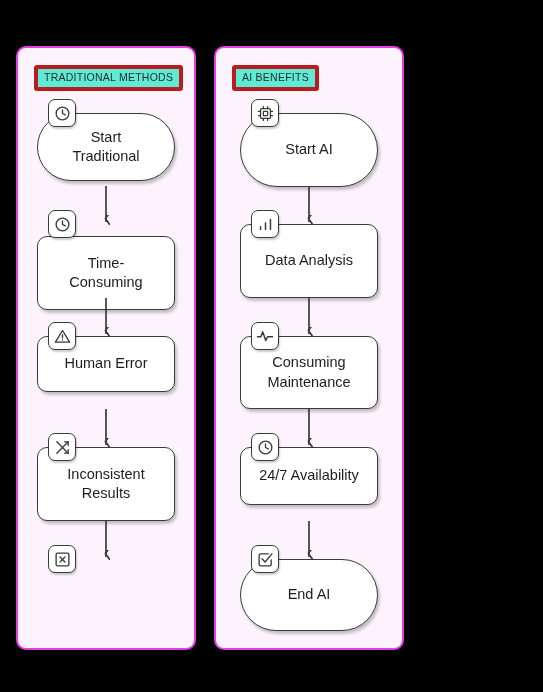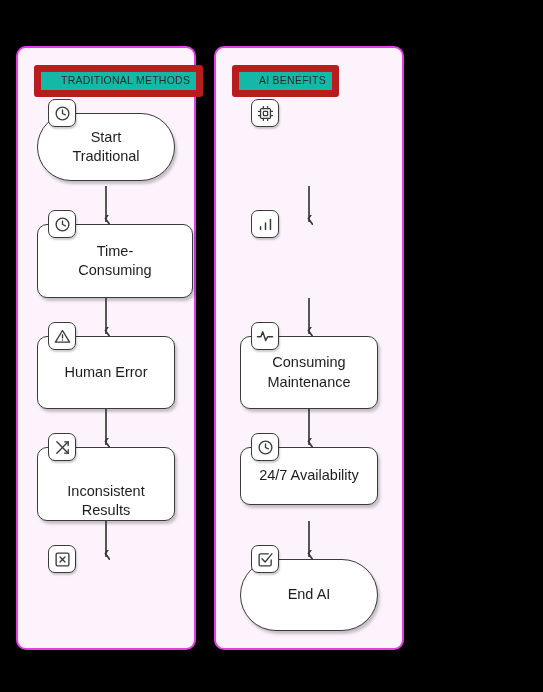--- a/index.html
+++ b/index.html
@@ -42,24 +42,24 @@
     left: 214px;
     top: 46px;
     width: 190px;
     height: 604px;
   }
 
   .panel-label {
     position: absolute;
     top: 17px;
     left: 16px;
-    background: #14b8a6;
-    border: 7px solid #b91c1c;
+    background: #5eead4;
+    border: 4px solid #b91c1c;
     border-radius: 3px;
-    padding: 3px 6px 4px 20px;
+    padding: 3px 6px 4px 6px;
     font-size: 10.5px;
     letter-spacing: 0.25px;
     color: #2b2b2b;
     white-space: nowrap;
     line-height: 1;
   }
 
   
   .node {
     position: absolute;
@@ -167,78 +167,84 @@
     <span class="node-label">Start
 Traditional</span>
   </div>
   <div class="icon-badge" style="left:48px; top:99px;">
     <svg width="17" height="17" viewBox="0 0 24 24" fill="none" stroke="#3a3a3a" stroke-width="1.9" stroke-linecap="round" stroke-linejoin="round">
       <circle cx="12" cy="12" r="9"></circle>
         <polyline points="12,7 12,12 16,14"></polyline>
     </svg>
   </div>
 
-  <div class="node round" style="left:37px; top:224px; width:156px; height:74px;border-radius:10px;">
+  <div class="node round" style="left:37px; top:236px; width:138px; height:74px;border-radius:10px;">
     <span class="node-label">Time-
 Consuming</span>
   </div>
   <div class="icon-badge" style="left:48px; top:210px;">
     <svg width="17" height="17" viewBox="0 0 24 24" fill="none" stroke="#3a3a3a" stroke-width="1.9" stroke-linecap="round" stroke-linejoin="round">
       <circle cx="12" cy="12" r="9"></circle>
         <polyline points="12,7 12,12 16,14"></polyline>
     </svg>
   </div>
 
-  <div class="node round" style="left:37px; top:336px; width:138px; height:73px;">
+  <div class="node round" style="left:37px; top:336px; width:138px; height:56px;">
     <span class="node-label">Human Error</span>
   </div>
   <div class="icon-badge" style="left:48px; top:322px;">
     <svg width="17" height="17" viewBox="0 0 24 24" fill="none" stroke="#3a3a3a" stroke-width="1.9" stroke-linecap="round" stroke-linejoin="round">
       <path d="M12 3.5 L22 20 L2 20 Z"></path>
       <line x1="12" y1="9.5" x2="12" y2="14"></line>
       <line x1="12" y1="16.8" x2="12" y2="16.9"></line>
     </svg>
   </div>
 
-  <div class="node round" style="left:37px; top:447px; width:138px; height:74px;align-items:flex-end;">
+  <div class="node round" style="left:37px; top:447px; width:138px; height:74px;">
     <span class="node-label">Inconsistent
 Results</span>
   </div>
   <div class="icon-badge" style="left:48px; top:433px;">
     <svg width="17" height="17" viewBox="0 0 24 24" fill="none" stroke="#3a3a3a" stroke-width="1.9" stroke-linecap="round" stroke-linejoin="round">
       <line x1="4" y1="4" x2="20" y2="20"></line>
       <line x1="20" y1="4" x2="4" y2="20"></line>
       <polyline points="15,4 20,4 20,9"></polyline>
       <polyline points="15,20 20,20 20,15"></polyline>
     </svg>
   </div>
 
   <div class="icon-badge" style="left:48px; top:545px;">
     <svg width="17" height="17" viewBox="0 0 24 24" fill="none" stroke="#3a3a3a" stroke-width="1.9" stroke-linecap="round" stroke-linejoin="round">
       <rect x="3" y="3" width="18" height="18" rx="2"></rect>
       <line x1="8.5" y1="8.5" x2="15.5" y2="15.5"></line>
       <line x1="15.5" y1="8.5" x2="8.5" y2="15.5"></line>
     </svg>
   </div>
 
+  <div class="node stadium" style="left:240px; top:113px; width:138px; height:74px;">
+    <span class="node-label">Start AI</span>
+  </div>
   <div class="icon-badge" style="left:251px; top:99px;">
     <svg width="17" height="17" viewBox="0 0 24 24" fill="none" stroke="#3a3a3a" stroke-width="1.8" stroke-linecap="round" stroke-linejoin="round">
       <rect x="5" y="5" width="14" height="14" rx="1.5"></rect>
       <rect x="9" y="9" width="6" height="6" rx="0.8"></rect>
       <line x1="9" y1="2.2" x2="9" y2="5"></line>
         <line x1="15" y1="2.2" x2="15" y2="5"></line>
       <line x1="9" y1="19" x2="9" y2="21.8"></line>
         <line x1="15" y1="19" x2="15" y2="21.8"></line>
       <line x1="2.2" y1="9" x2="5" y2="9"></line>
         <line x1="2.2" y1="15" x2="5" y2="15"></line>
       <line x1="19" y1="9" x2="21.8" y2="9"></line>
         <line x1="19" y1="15" x2="21.8" y2="15"></line>
     </svg>
   </div>
 
+  <div class="node round" style="left:240px; top:224px; width:138px; height:74px;">
+    <span class="node-label">Data Analysis</span>
+  </div>
   <div class="icon-badge" style="left:251px; top:210px;">
     <svg width="17" height="17" viewBox="0 0 24 24" fill="none" stroke="#3a3a3a" stroke-width="2.1" stroke-linecap="round" stroke-linejoin="round">
       <line x1="5" y1="15" x2="5" y2="19"></line>
       <line x1="12" y1="10" x2="12" y2="19"></line>
       <line x1="19" y1="5" x2="19" y2="19"></line>
     </svg>
   </div>
 
   <div class="node round" style="left:240px; top:336px; width:138px; height:73px;">
     <span class="node-label">Consuming

